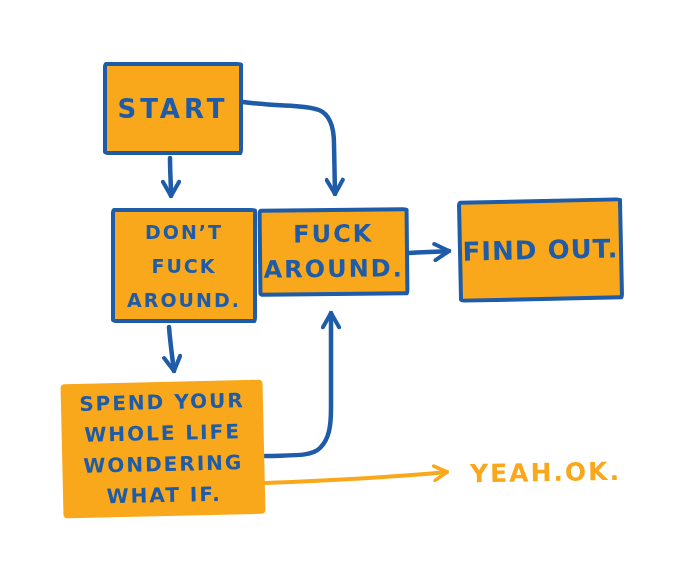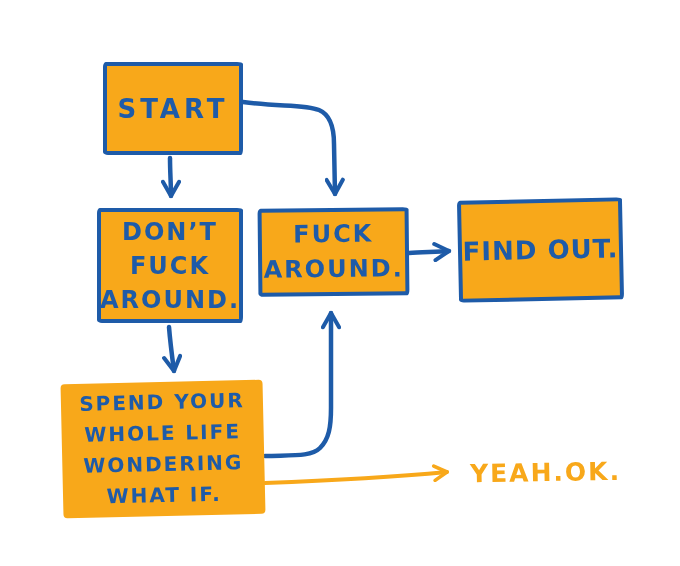--- a/index.html
+++ b/index.html
@@ -44,22 +44,22 @@
     align-items: center;
     justify-content: center;
     text-align: center;
     white-space: nowrap;
   }
   #node-start {
     left: 103px; top: 62px; width: 140px; height: 93px;
     font-size: 26px; letter-spacing: 4px;
   }
   #node-dont {
-    left: 97px; top: 208px; width: 146px; height: 115px;
-    font-size: 24px; line-height: 34px; letter-spacing: 2px;
+    left: 111px; top: 208px; width: 146px; height: 115px;
+    font-size: 19px; line-height: 34px; letter-spacing: 2px;
   }
   #node-fuck {
     left: 258px; top: 208px; width: 151px; height: 88px;
     font-size: 24px; line-height: 35px; letter-spacing: 2px;
     transform: rotate(-0.6deg);
   }
   #node-find {
     left: 458px; top: 199px; width: 165px; height: 102px;
     font-size: 26px; letter-spacing: 1px;
     transform: rotate(-1.2deg);

